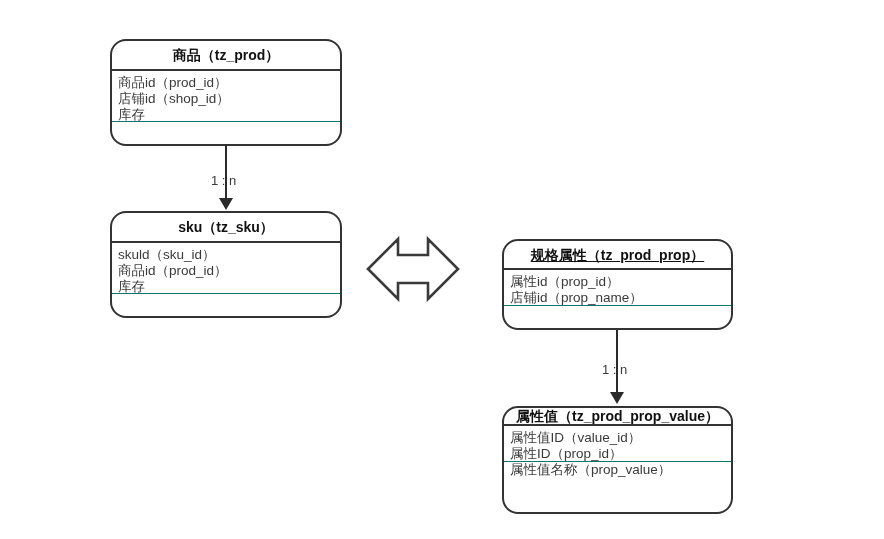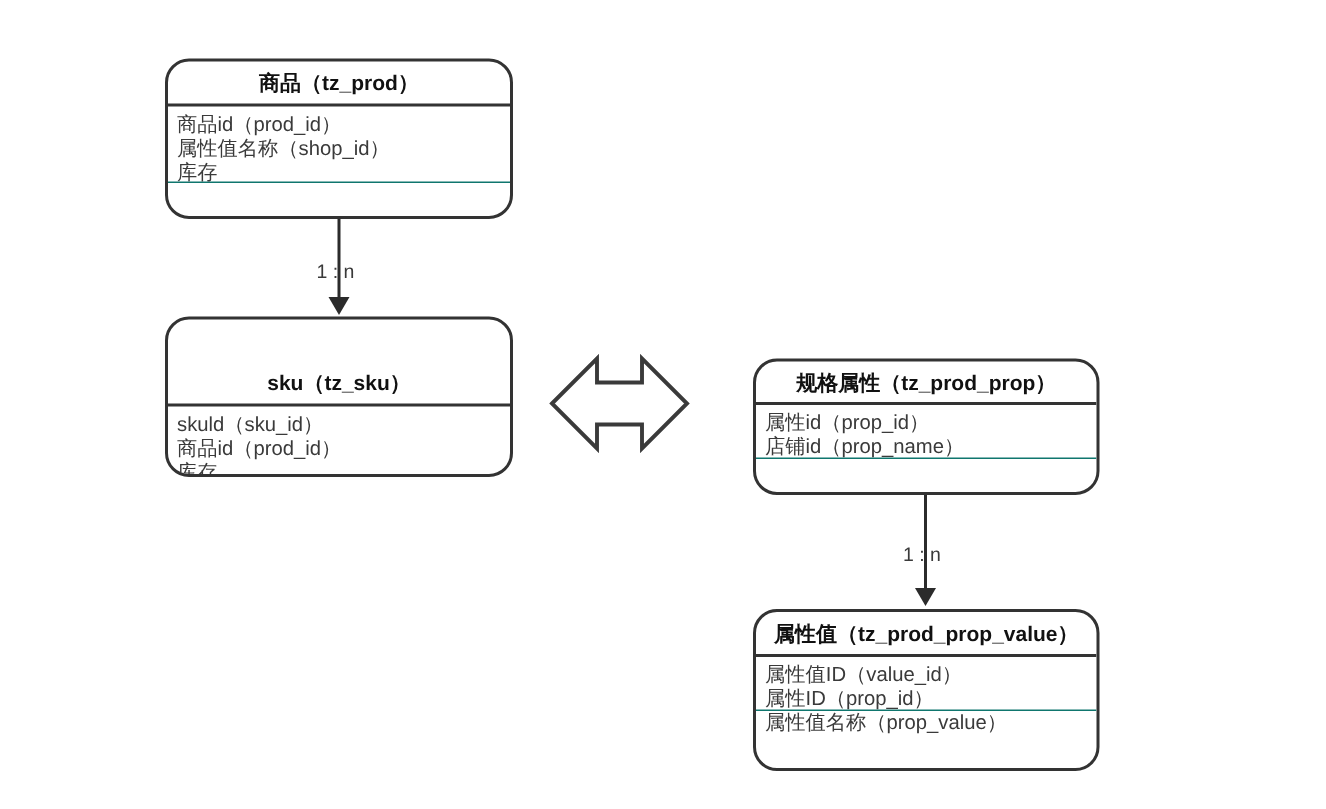--- a/index.html
+++ b/index.html
@@ -93,65 +93,65 @@
 </style>
 </head>
 <body>
 
 <div id="canvas">
 
   <div class="entity" style="left:110px; top:39px; width:232px; height:107px;">
     <div class="entity-title" style="height:30px;">商品（tz_prod）</div>
     <div class="entity-attrs" style="height:51px;">
       <div class="attr-row">商品id（prod_id）</div>
-      <div class="attr-row">属性值名称（shop_id）</div>
+      <div class="attr-row">店铺id（shop_id）</div>
       <div class="attr-row">库存</div>
     </div>
     <div class="entity-footer" style="height:22px;"></div>
   </div>
 
   <div class="connector" style="left:225px; top:146px; width:1px; height:65px;">
     <div class="conn-line" style="height:54px;"></div>
     <div class="conn-head" style="left:-6px; top:52px;"></div>
   </div>
   <div class="conn-label" style="left:211px; top:174px;">1 : n</div>
 
   <div class="entity" style="left:110px; top:211px; width:232px; height:107px;">
-    <div class="entity-title" style="height:30px;margin-top:28px;">sku（tz_sku）</div>
+    <div class="entity-title" style="height:30px;">sku（tz_sku）</div>
     <div class="entity-attrs" style="height:51px;">
       <div class="attr-row">skuld（sku_id）</div>
       <div class="attr-row">商品id（prod_id）</div>
       <div class="attr-row">库存</div>
     </div>
     <div class="entity-footer" style="height:22px;"></div>
   </div>
 
   <div class="bi-arrow" style="left:365px; top:236px; width:96px; height:66px;">
     <svg width="96" height="66" viewBox="0 0 96 66" xmlns="http://www.w3.org/2000/svg">
       <polygon points="3,33 33,3 33,19 63,19 63,3 93,33 63,63 63,47 33,47 33,63" fill="#ffffff" stroke="#3a3a3a" stroke-width="2.6" stroke-linejoin="miter"></polygon>
     </svg>
   </div>
 
   <div class="entity" style="left:502px; top:239px; width:231px; height:91px;">
-    <div class="entity-title" style="height:29px;">规格属性（tz_prod_prop）</div>
+    <div class="entity-title" style="height:29px;text-decoration:underline;">规格属性（tz_prod_prop）</div>
     <div class="entity-attrs" style="height:36px;">
       <div class="attr-row">属性id（prop_id）</div>
       <div class="attr-row">店铺id（prop_name）</div>
     </div>
     <div class="entity-footer" style="height:22px;"></div>
   </div>
 
   <div class="connector" style="left:616px; top:330px; width:1px; height:76px;">
     <div class="conn-line" style="height:64px;"></div>
     <div class="conn-head" style="left:-6px; top:62px;"></div>
   </div>
   <div class="conn-label" style="left:602px; top:363px;">1 : n</div>
 
   <div class="entity" style="left:502px; top:406px; width:231px; height:108px;">
-    <div class="entity-title" style="height:30px;text-align:center;">属性值（tz_prod_prop_value）</div>
+    <div class="entity-title" style="height:18px;text-align:center;">属性值（tz_prod_prop_value）</div>
     <div class="entity-attrs" style="height:36px;">
       <div class="attr-row">属性值ID（value_id）</div>
       <div class="attr-row">属性ID（prop_id）</div>
       <div class="attr-row">属性值名称（prop_value）</div>
     </div>
     <div class="entity-footer" style="height:22px;"></div>
   </div>
 
 </div>
 

